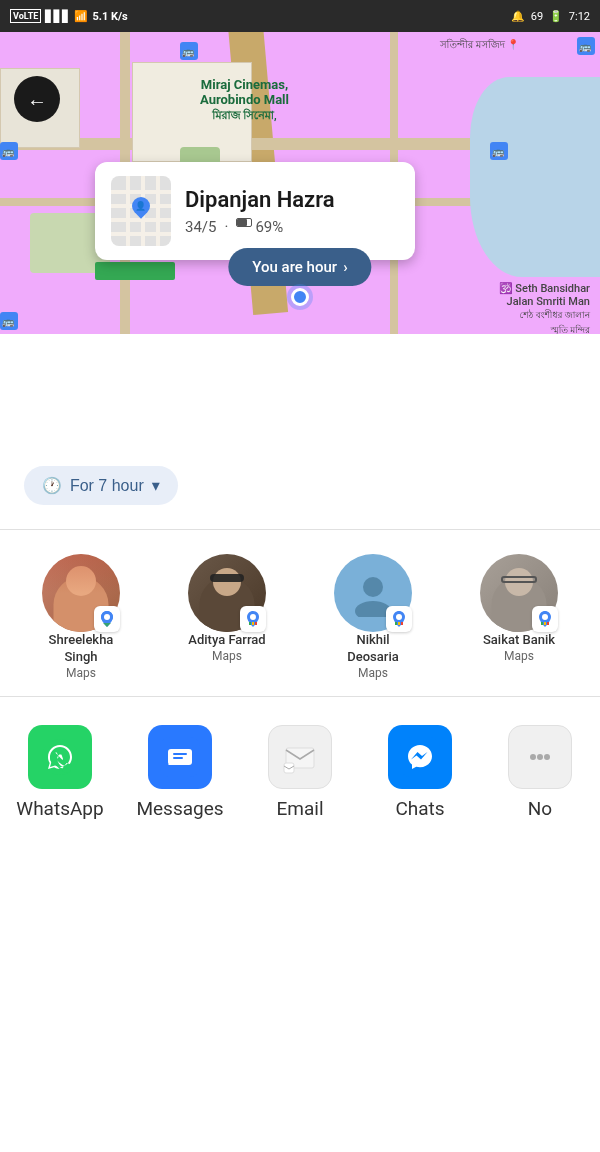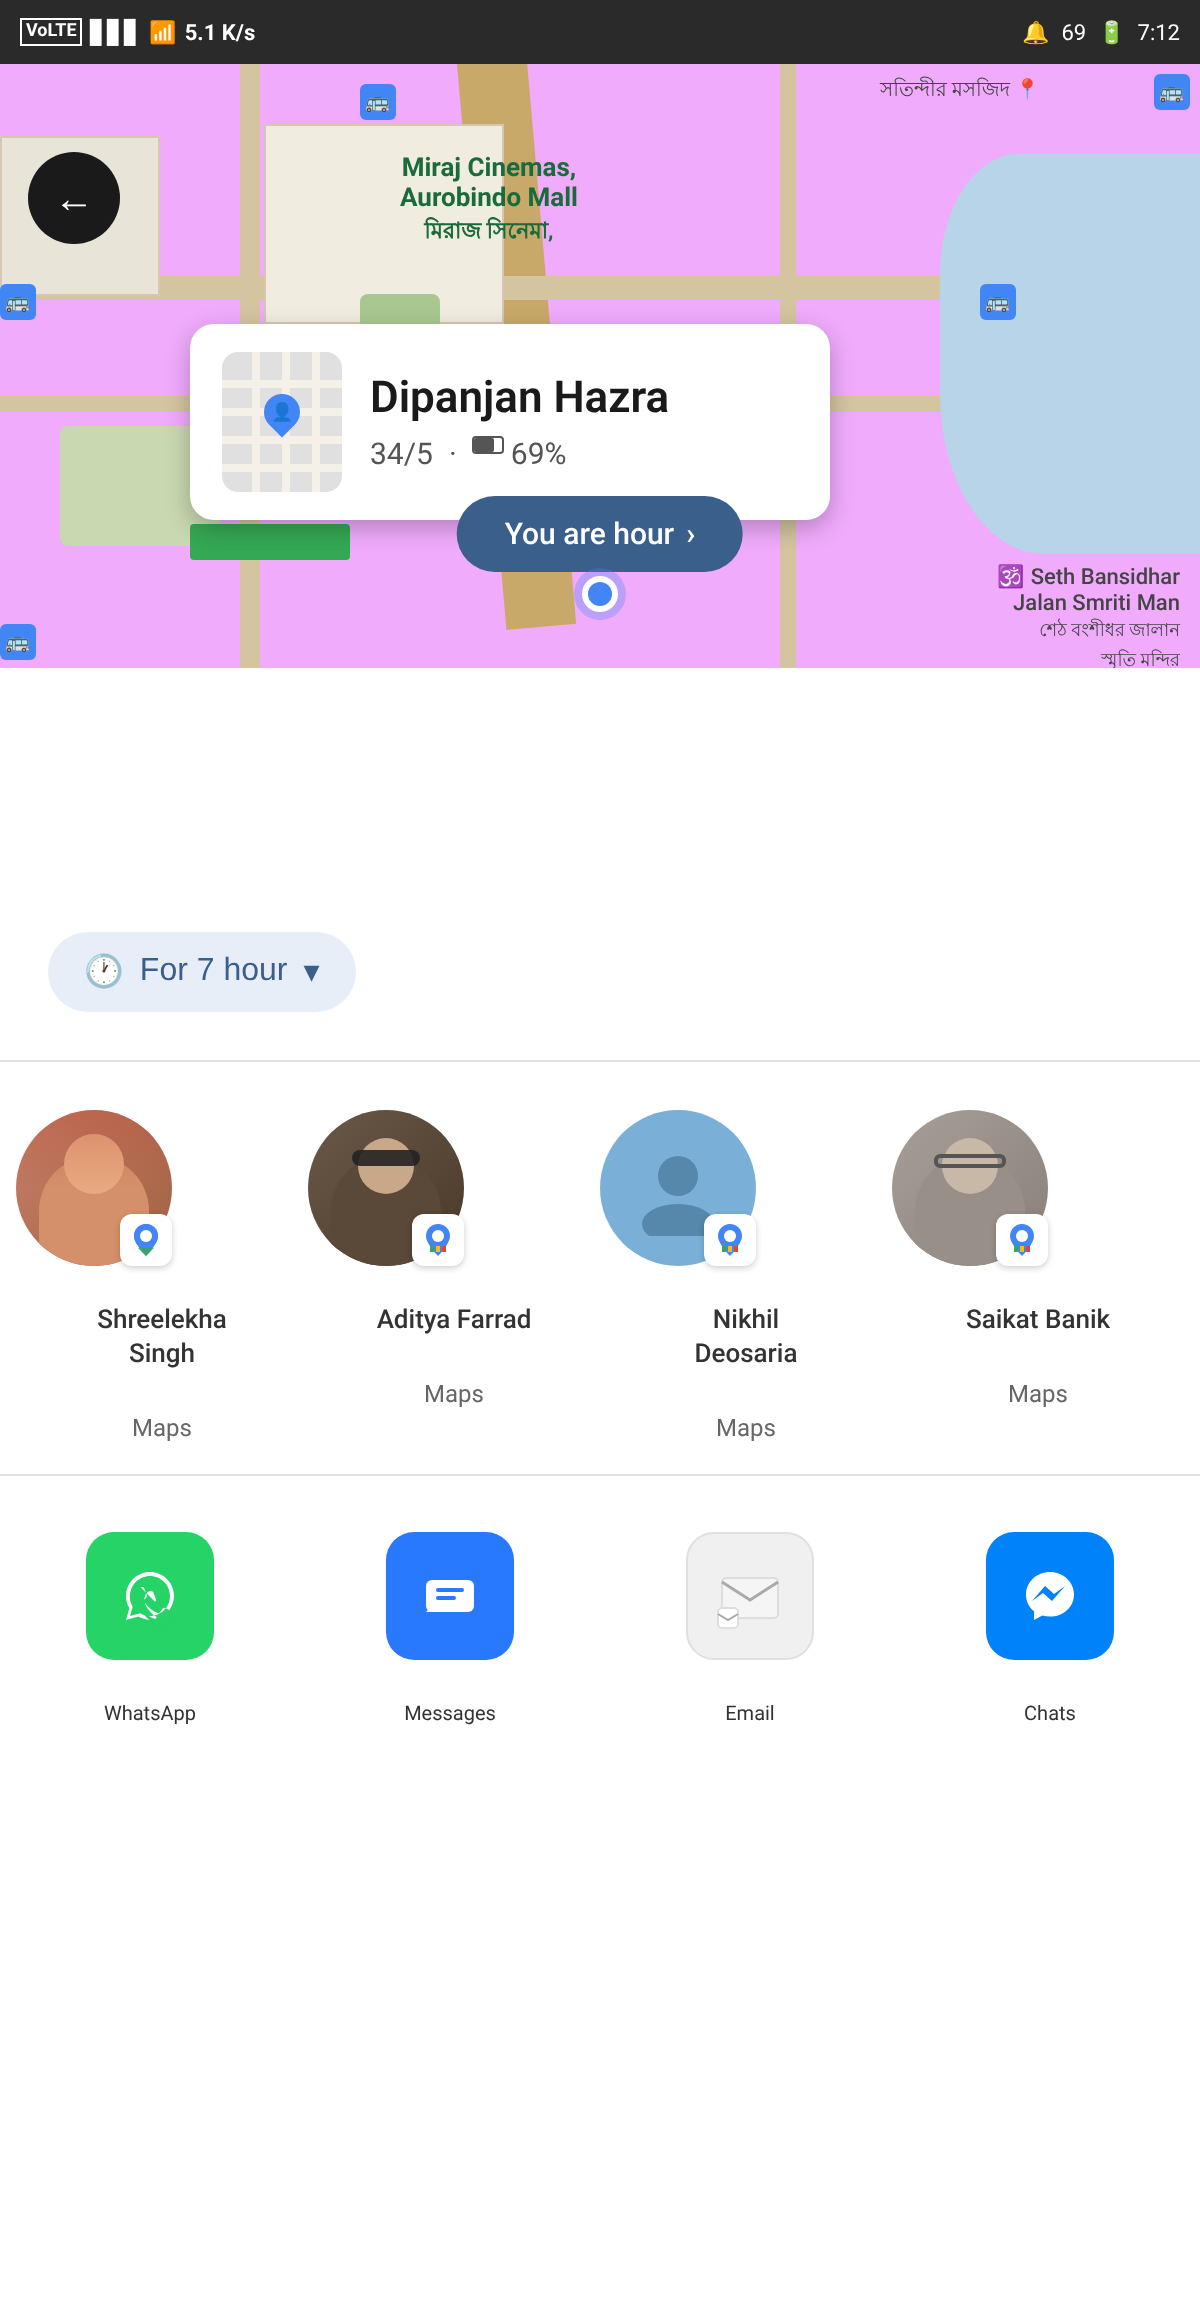--- a/index.html
+++ b/index.html
@@ -364,21 +364,22 @@
     .contacts-row {
       display: flex;
       padding: 16px 8px 8px;
       gap: 0;
       overflow-x: hidden;
     }
     .contact-item {
       flex: 1;
       display: flex;
       flex-direction: column;
-      gap: 20px;
+      align-items: center;
+      gap: 0;
       min-width: 0;
     }
     .contact-avatar {
       width: 78px; height: 78px;
       border-radius: 50%;
       position: relative;
       overflow: visible;
     }
     .contact-avatar-placeholder {
       width: 78px; height: 78px;
@@ -437,24 +438,23 @@
     }
     .app-icon-email {
       background: #f0f0f0;
       border: 1px solid #e0e0e0;
     }
     .app-icon-more {
       background: #f0f0f0;
       border: 1px solid #e0e0e0;
     }
     .app-label {
-      font-size: 10px;
+      font-size: 19px;
       color: #333;
       text-align: center;
-      margin-top: 14px;
     }
 
     
     .maps-pin-svg {
       width: 20px; height: 20px;
     }
   </style>
 </head>
 <body>
 
@@ -700,15 +700,25 @@
       <div class="app-icon app-icon-messenger">
         <svg width="40" height="40" viewBox="0 0 40 40" fill="none">
           <rect width="40" height="40" rx="10" fill="#0082FB"></rect>
           <path d="M20 8 C13.4 8 8 13 8 19.2 C8 22.6 9.5 25.6 12 27.6 L12 32 L16.2 29.8 C17.4 30.1 18.7 30.3 20 30.3 C26.6 30.3 32 25.4 32 19.2 C32 13 26.6 8 20 8Z" fill="#fff"></path>
           <path d="M11 22.5 L17.5 15 L22 19 L27.5 15 L21 22.5 L16.5 18.5 Z" fill="#0082FB"></path>
         </svg>
       </div>
       <span class="app-label">Chats</span>
     </div>
 
+    <div class="app-item">
+      <div class="app-icon app-icon-more">
+        <svg width="40" height="40" viewBox="0 0 40 40" fill="none">
+          <circle cx="13" cy="20" r="3" fill="#aaa"></circle>
+          <circle cx="20" cy="20" r="3" fill="#aaa"></circle>
+          <circle cx="27" cy="20" r="3" fill="#aaa"></circle>
+        </svg>
+      </div>
+      <span class="app-label">No</span>
+    </div>
   </div>
 
 </div>
 
 </body></html>

